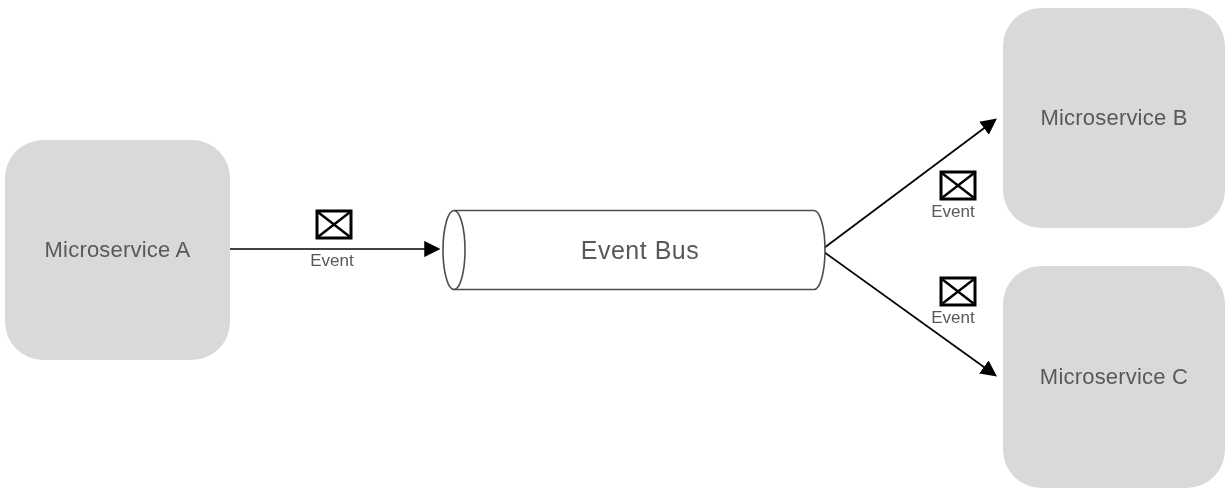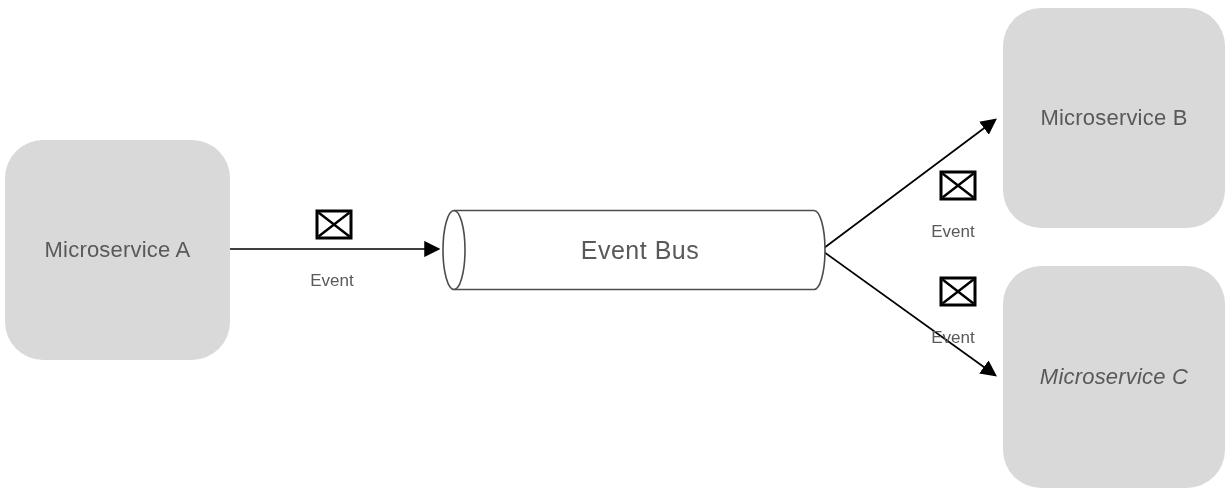--- a/index.html
+++ b/index.html
@@ -22,41 +22,40 @@
     border-radius: 38px;
     display: flex;
     align-items: center;
     justify-content: center;
     color: #595959;
     font-size: 22px;
     letter-spacing: 0.2px;
   }
   .node-a { left: 5px;    top: 140px; width: 225px; height: 220px; }
   .node-b { left: 1003px; top: 8px;   width: 222px; height: 220px; }
-  .node-c { left: 1003px; top: 266px; width: 222px; height: 222px; font-style: italic; }
+  .node-c { left: 1003px; top: 266px; width: 222px; height: 222px; }
   .bus-label {
     position: absolute;
     left: 455px; top: 210px;
     width: 370px; height: 80px;
     display: flex;
     align-items: center;
     justify-content: center;
     color: #595959;
     font-size: 25px;
     font-weight: normal;
     letter-spacing: 0.5px;
   }
   .edge-label {
     position: absolute;
     width: 84px;
     text-align: center;
     color: #595959;
     font-size: 17px;
     line-height: 20px;
-    margin-top: 20px;
   }
   .edge-label-1 { left: 290px; top: 251px; }
   .edge-label-2 { left: 911px; top: 202px; }
   .edge-label-3 { left: 911px; top: 308px; }
 </style>
 </head>
 <body>
 
 <div class="canvas">
 

